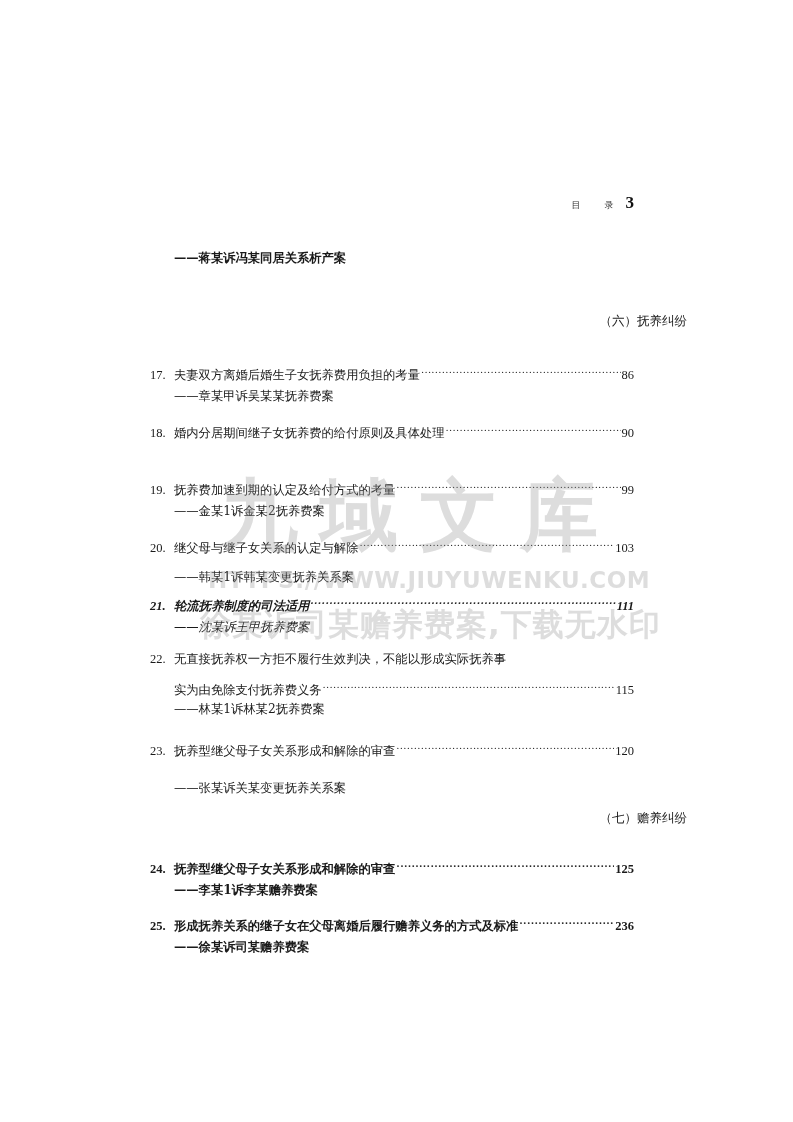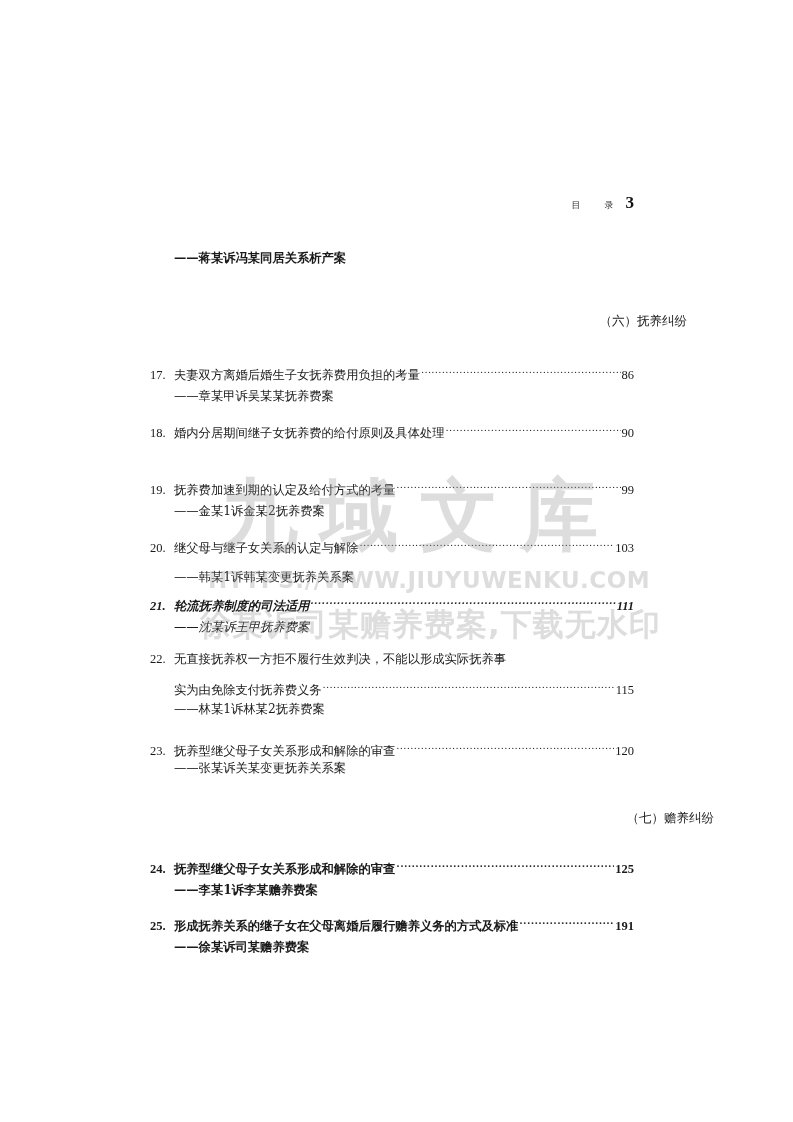--- a/index.html
+++ b/index.html
@@ -237,44 +237,44 @@
     <div class="case-line" style="margin-top:6px;">——林某1诉林某2抚养费案</div>
   </div>
 
   <div class="entry" style="top:737px;">
     <div class="entry-line">
       <span class="entry-num">23.</span>
       <span class="entry-title">抚养型继父母子女关系形成和解除的审查</span>
       <span class="leader"></span>
       <span class="entry-page">120</span>
     </div>
-    <div class="case-line" style="margin-top:4px;">——张某诉关某变更抚养关系案</div>
-  </div>
-</div>
-
-<div class="section-heading" style="top:808px;padding-left:27px;">（七）赡养纠纷</div>
+    <div class="case-line" style="margin-top:24px;">——张某诉关某变更抚养关系案</div>
+  </div>
+</div>
+
+<div class="section-heading" style="top:808px;">（七）赡养纠纷</div>
 
 <div class="toc">
 
   <div class="entry" style="top:855px;">
     <div class="entry-line bold">
       <span class="entry-num">24.</span>
       <span class="entry-title">抚养型继父母子女关系形成和解除的审查</span>
       <span class="leader"></span>
       <span class="entry-page">125</span>
     </div>
     <div class="case-line bold" style="margin-top:8px;">——李某1诉李某赡养费案</div>
   </div>
 
   <div class="entry" style="top:912px;">
     <div class="entry-line bold">
       <span class="entry-num">25.</span>
       <span class="entry-title">形成抚养关系的继子女在父母离婚后履行赡养义务的方式及标准</span>
       <span class="leader"></span>
-      <span class="entry-page">191</span>
+      <span class="entry-page">236</span>
     </div>
     <div class="case-line bold" style="margin-top:8px;">——徐某诉司某赡养费案</div>
   </div>
 </div>
 
 <div class="wm wm-brand">九域文库</div>
 <div class="wm wm-url">HTTPS://WWW.JIUYUWENKU.COM</div>
 <div class="wm wm-note">徐某诉司某赡养费案,下载无水印</div>
 
 </body></html>

